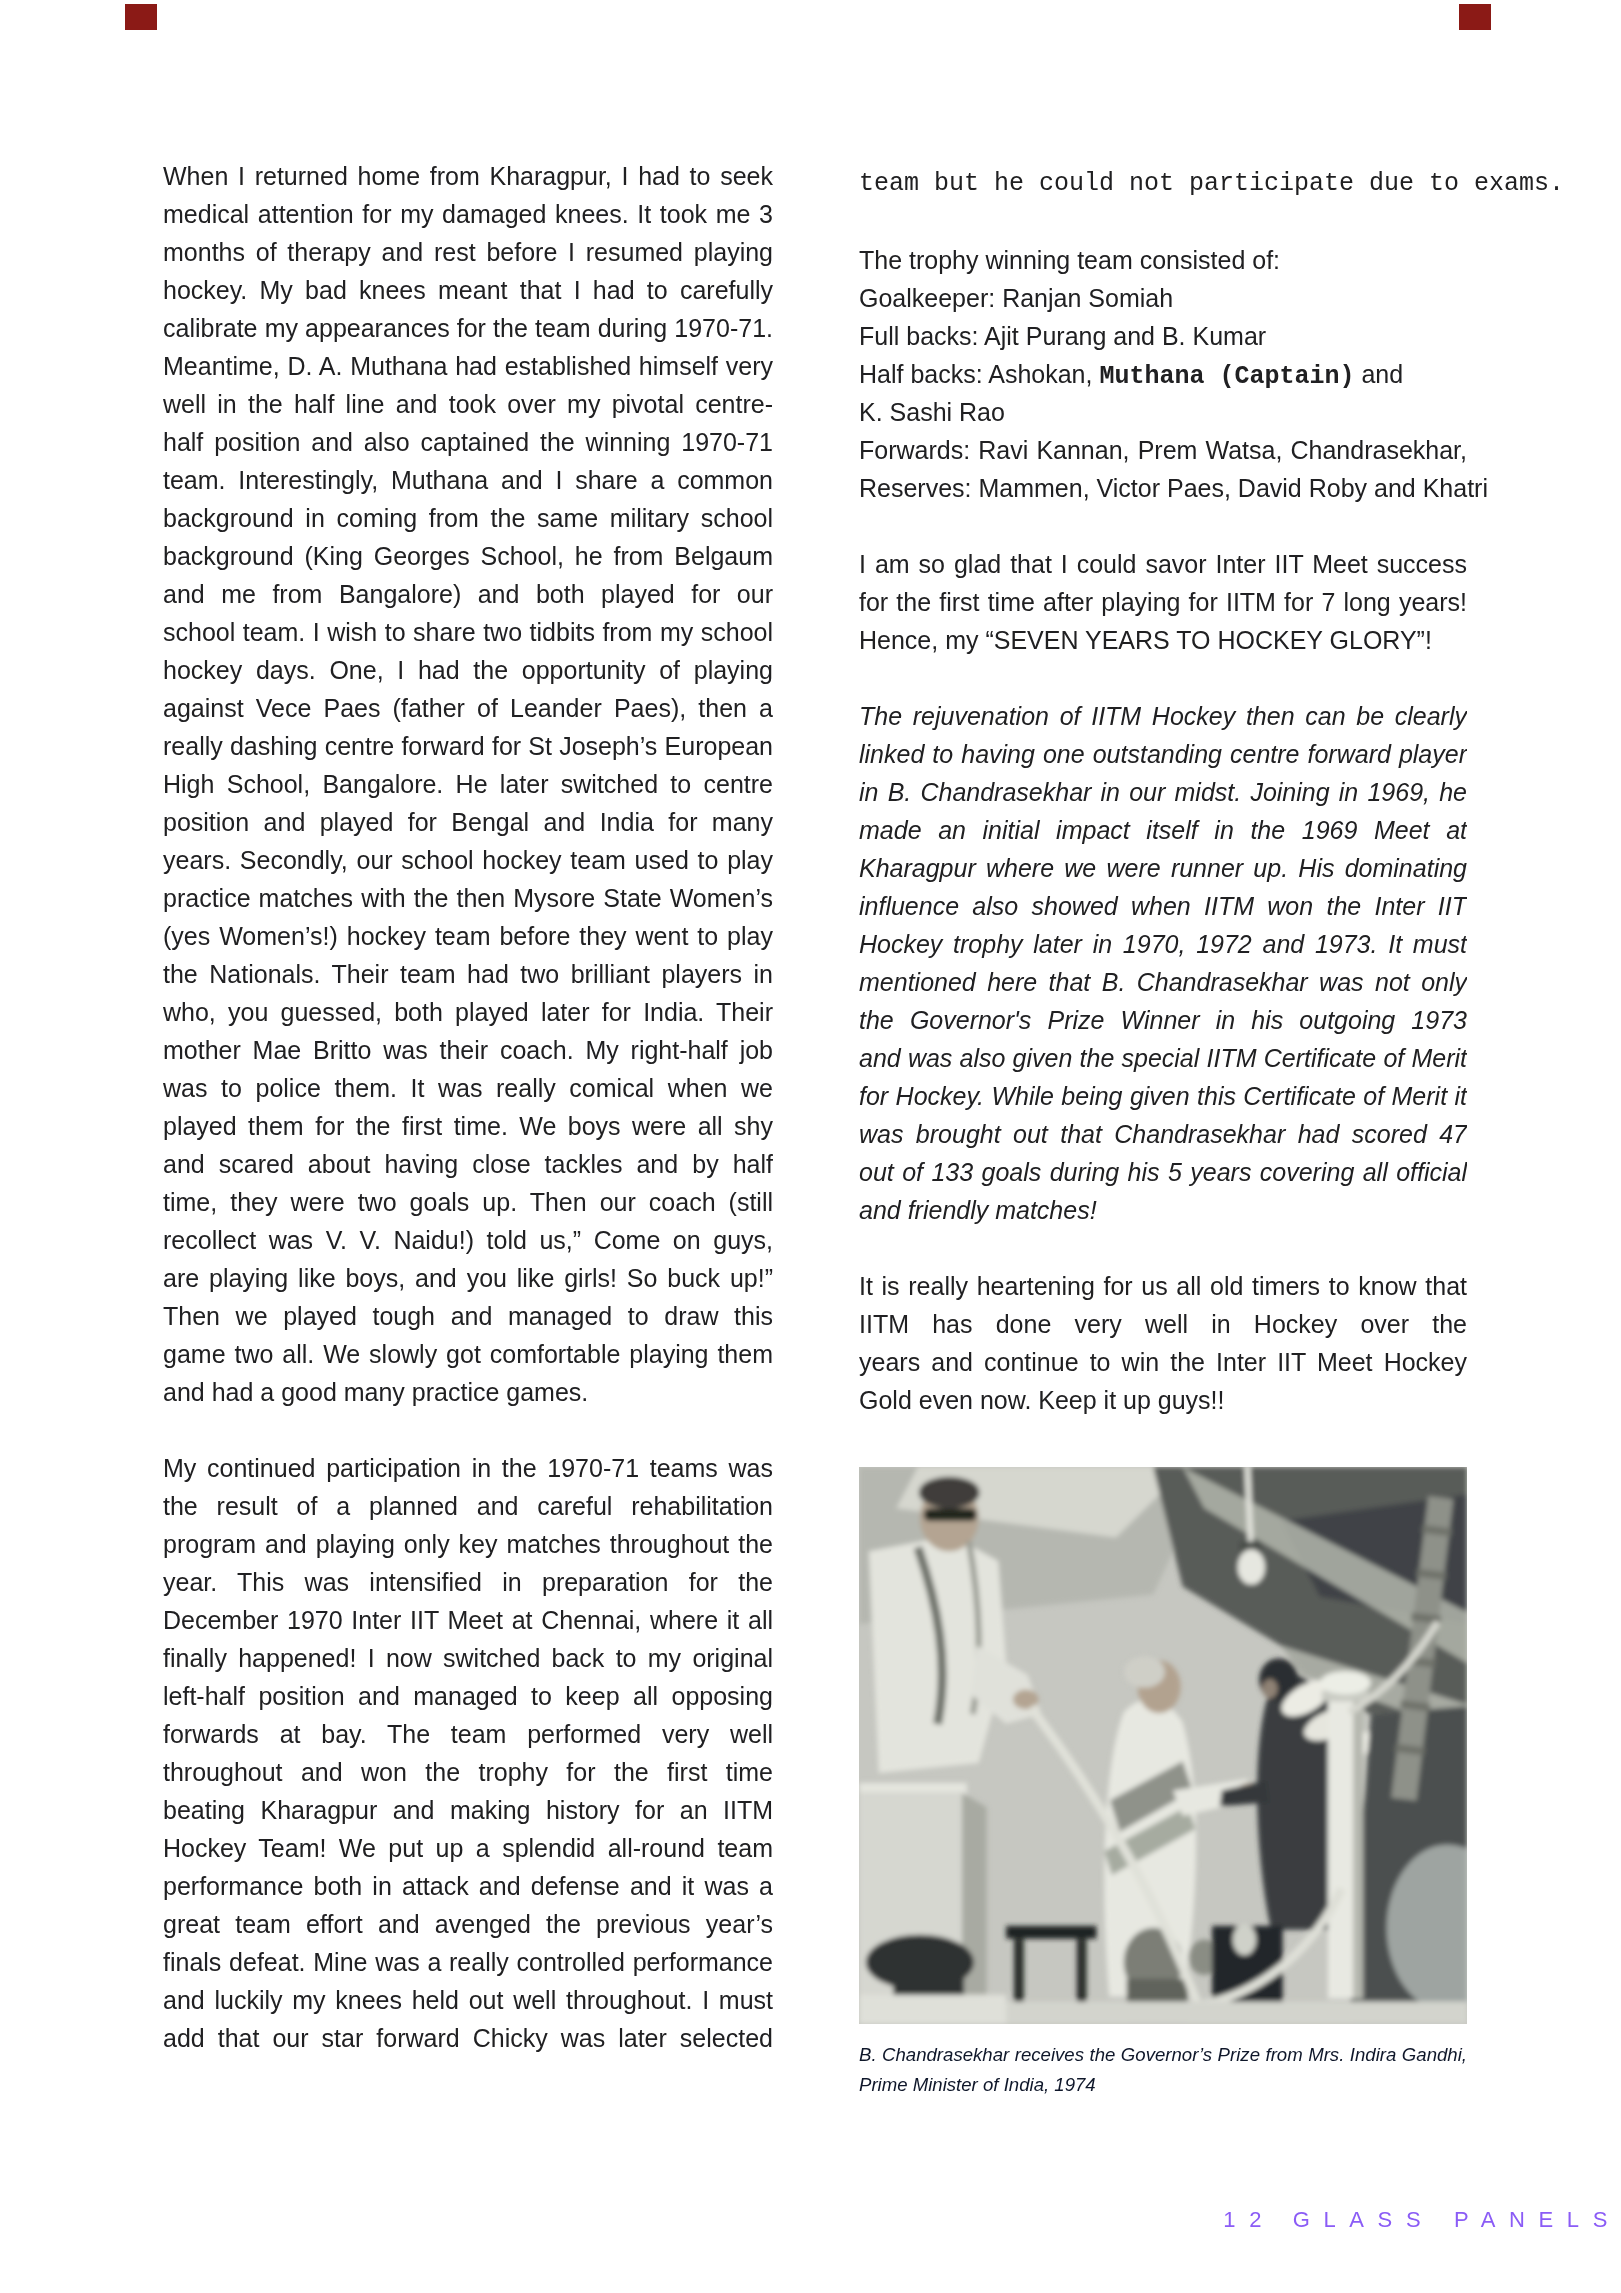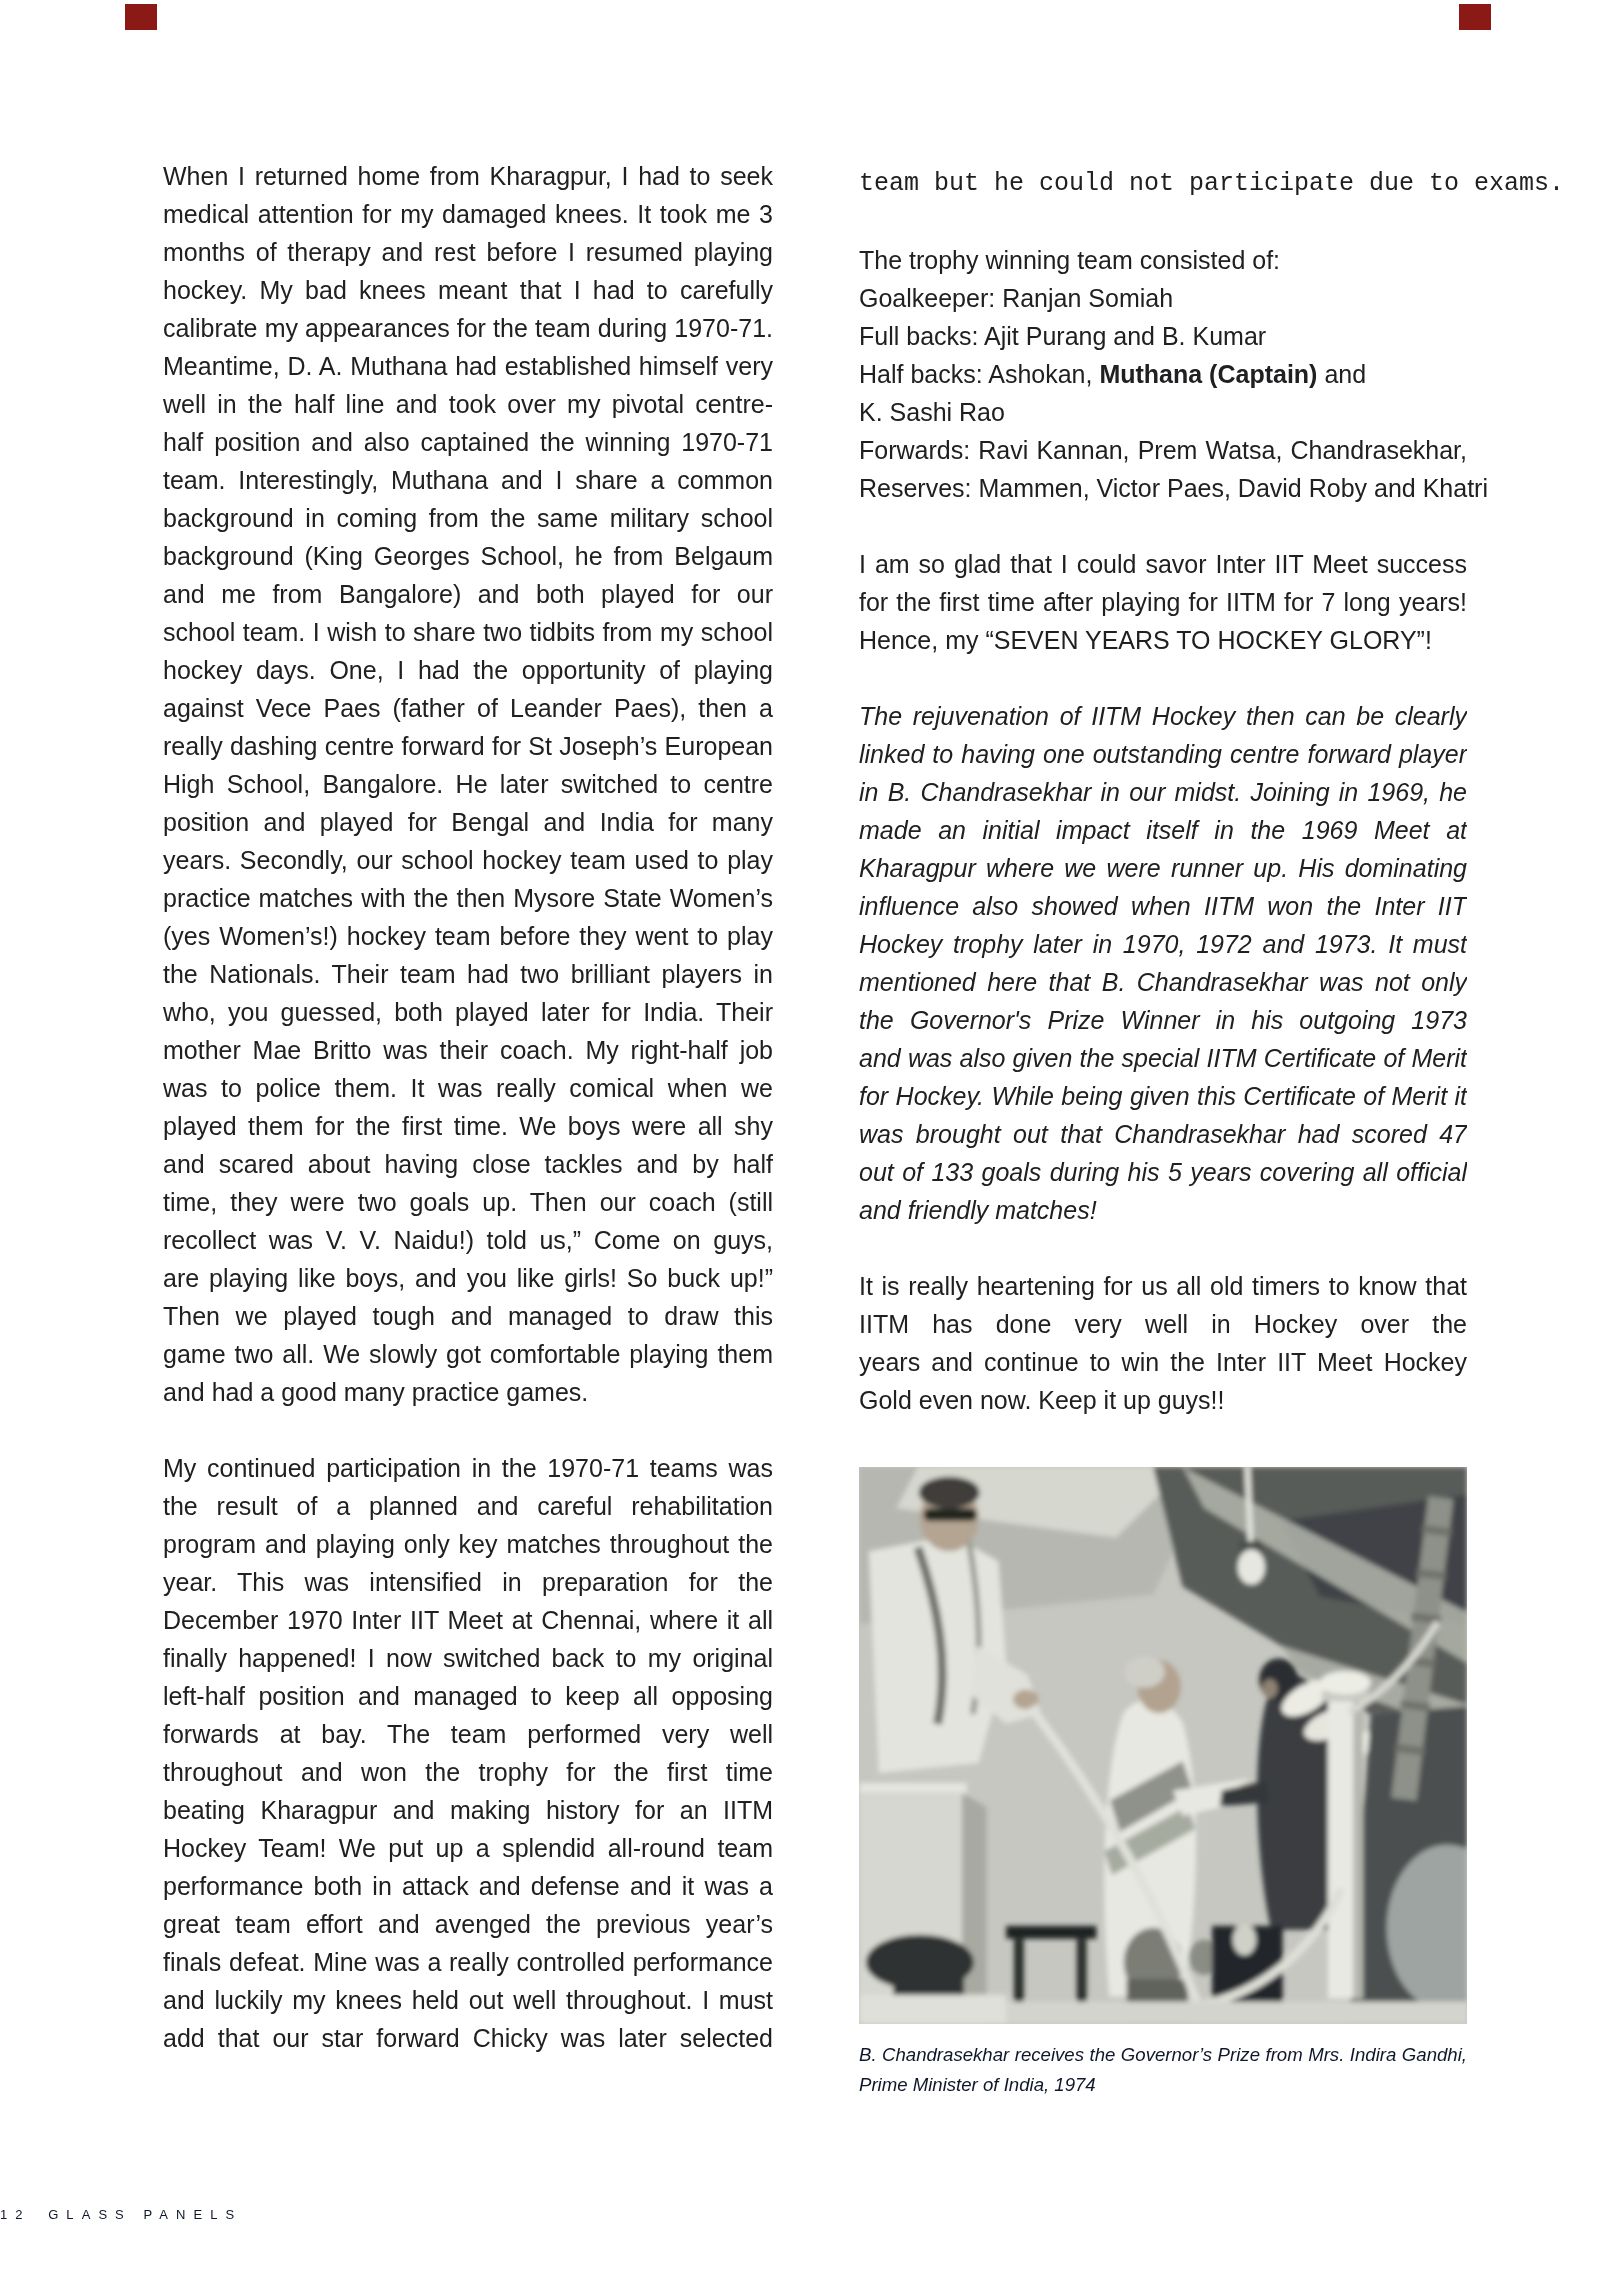--- a/index.html
+++ b/index.html
@@ -14,28 +14,28 @@
   #left-col{left:163px;width:610px;}
   #right-col{left:859px;width:608px;}
   .block{margin:0;}
   .line{
     height:38px;line-height:38px;font-size:25px;white-space:nowrap;
   }
   .line.j{
     white-space:normal;text-align:justify;text-align-last:justify;
     overflow:hidden;
   }
-  .line b{font-weight:700;}
+  .line b{font-weight:700;font-family:Liberation Mono, monospace;}
   .photo{margin-top:48px;width:608px;height:557px;background:#c6c7c1;}
   .photo svg{display:block;}
   .caption{margin-top:15.7px;width:608px;font-style:italic;color:#0f172a;}
   .caption .line{height:30px;line-height:30px;font-size:18.6px;}
   .footer{
-    position:absolute;top:2207px;left:0;width:100%;text-align:left;
-    font-size:13px;letter-spacing:0.62em;color:#0f172a;
+    position:absolute;top:2207px;left:0;width:100%;text-align:right;
+    font-size:22px;letter-spacing:0.62em;color:#8b5cf6;
   }
   .footer .ft-title{margin-left:17.6px;}
 </style>
 </head>
 <body>
 
 <div id="corner-left" class="corner-mark"></div>
 <div id="corner-right" class="corner-mark"></div>
 
 <div id="left-col" class="col">

